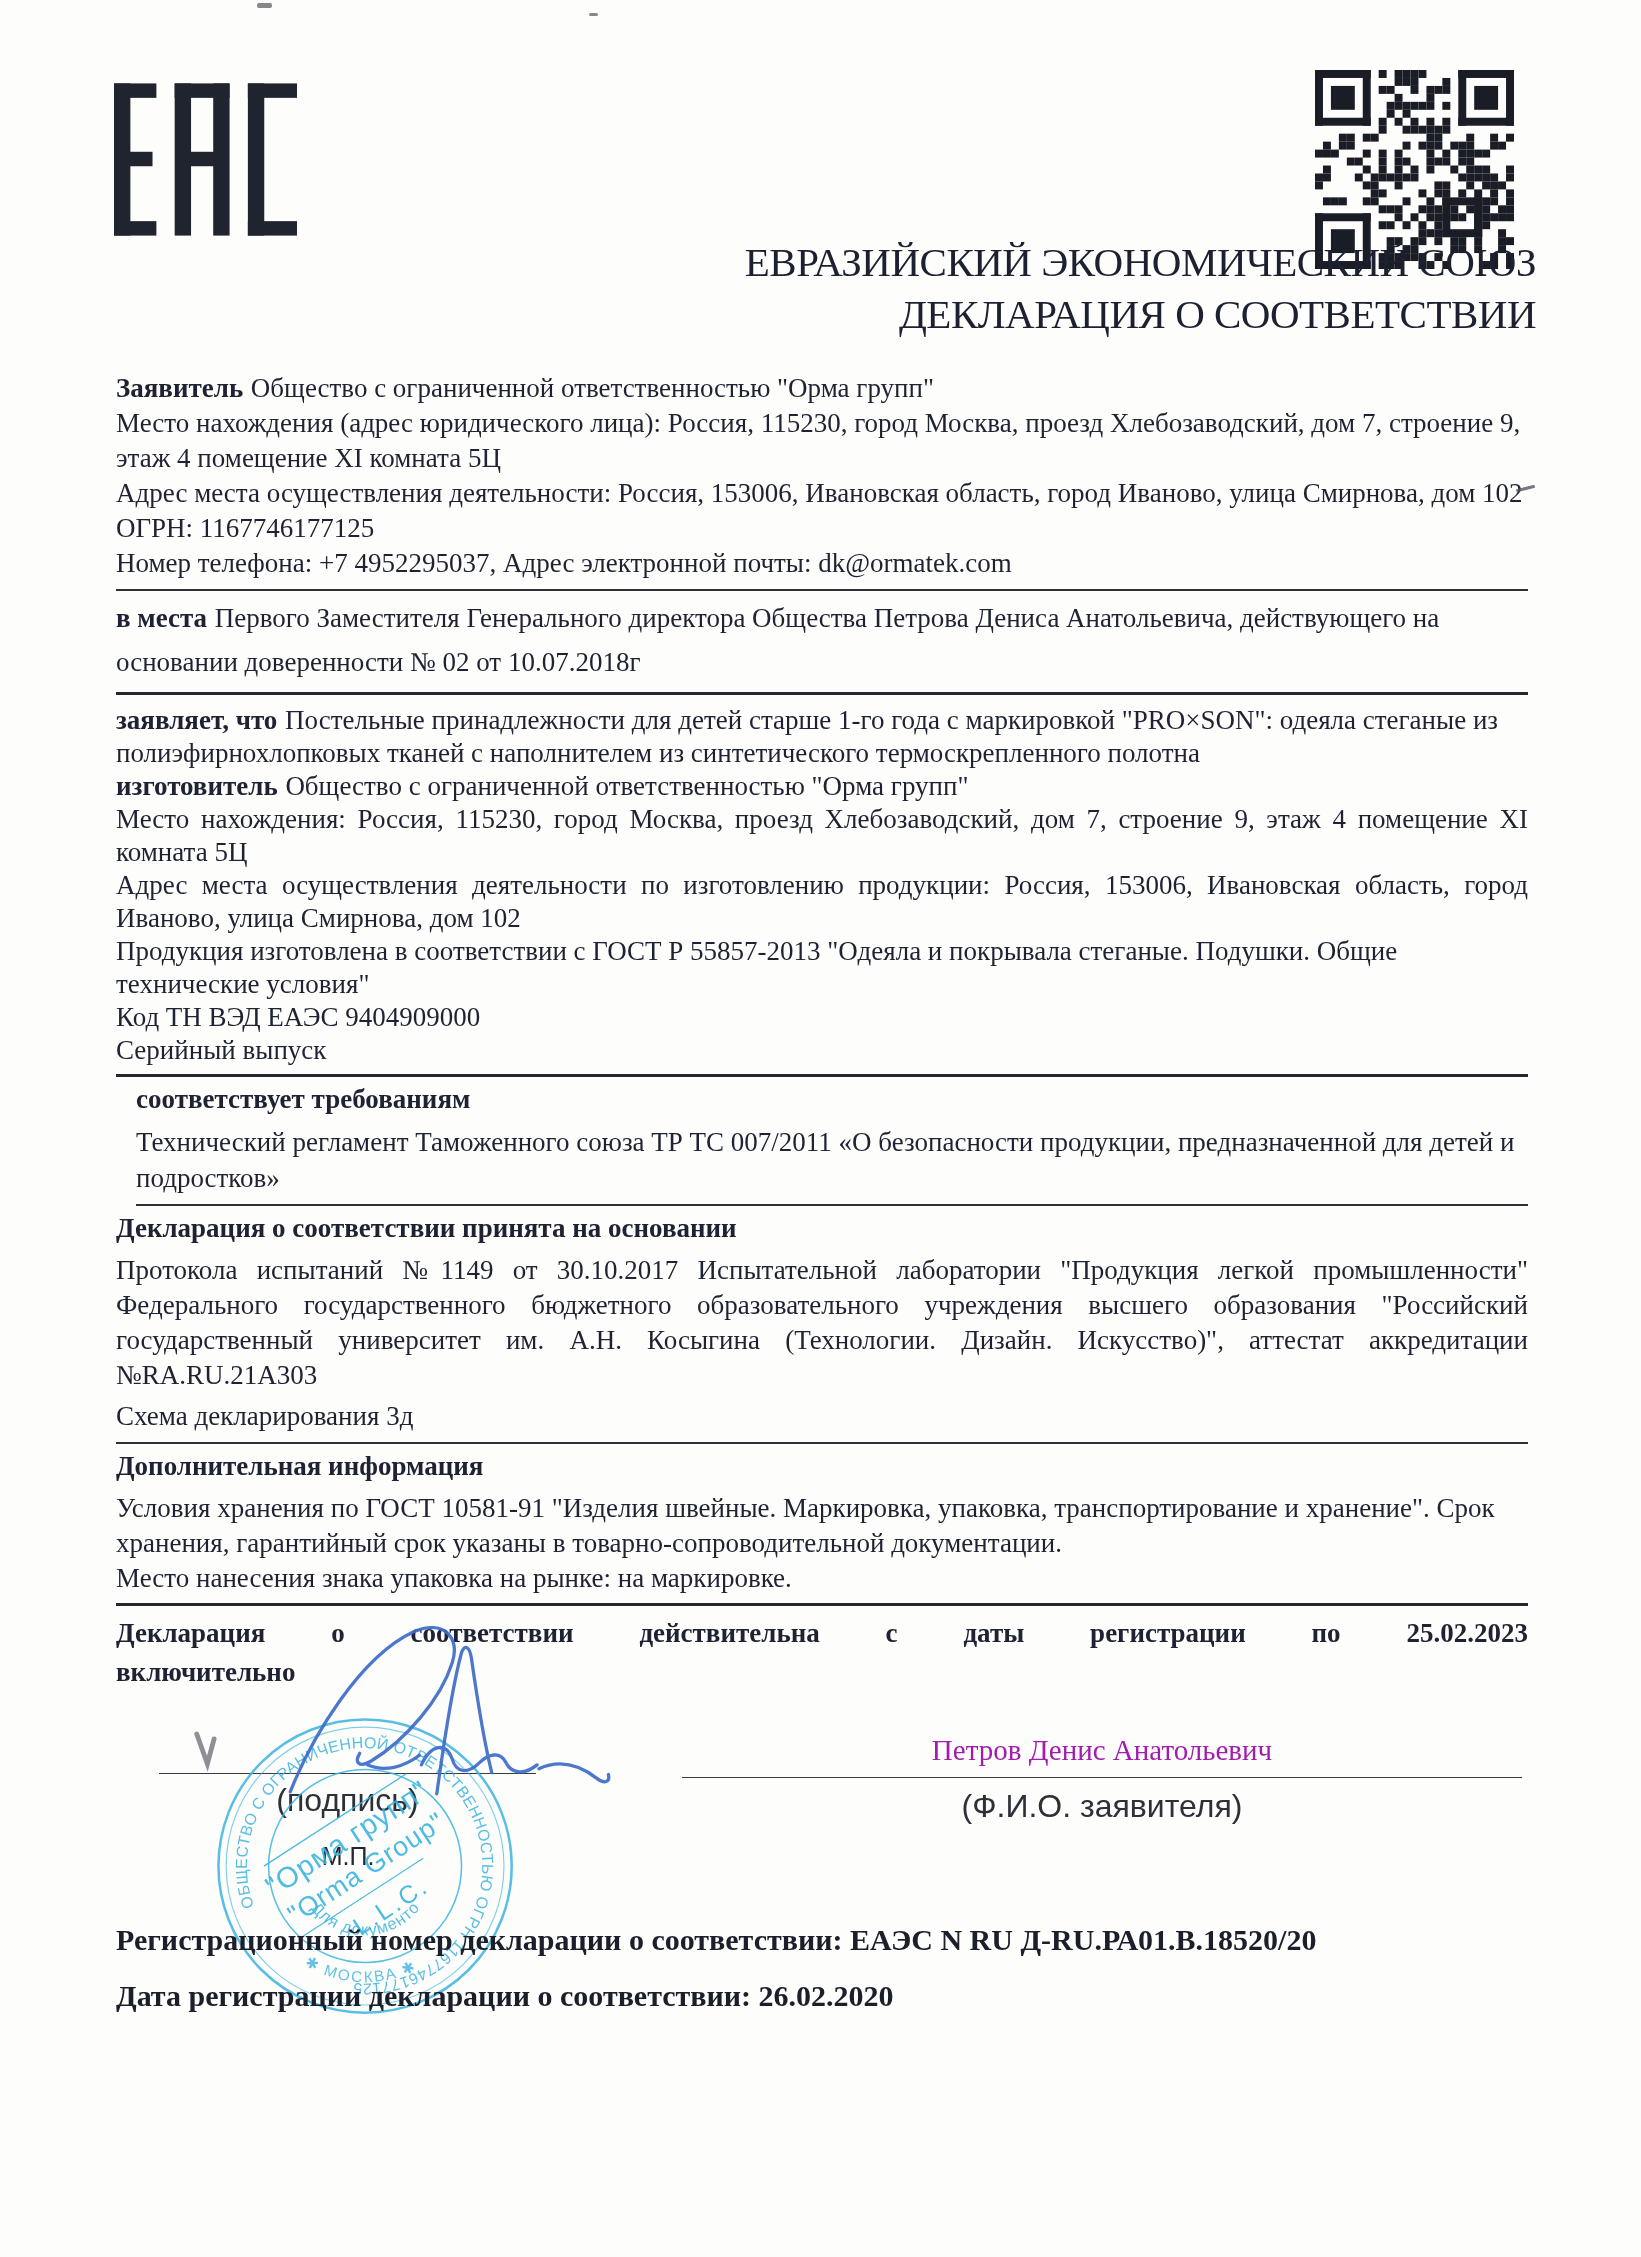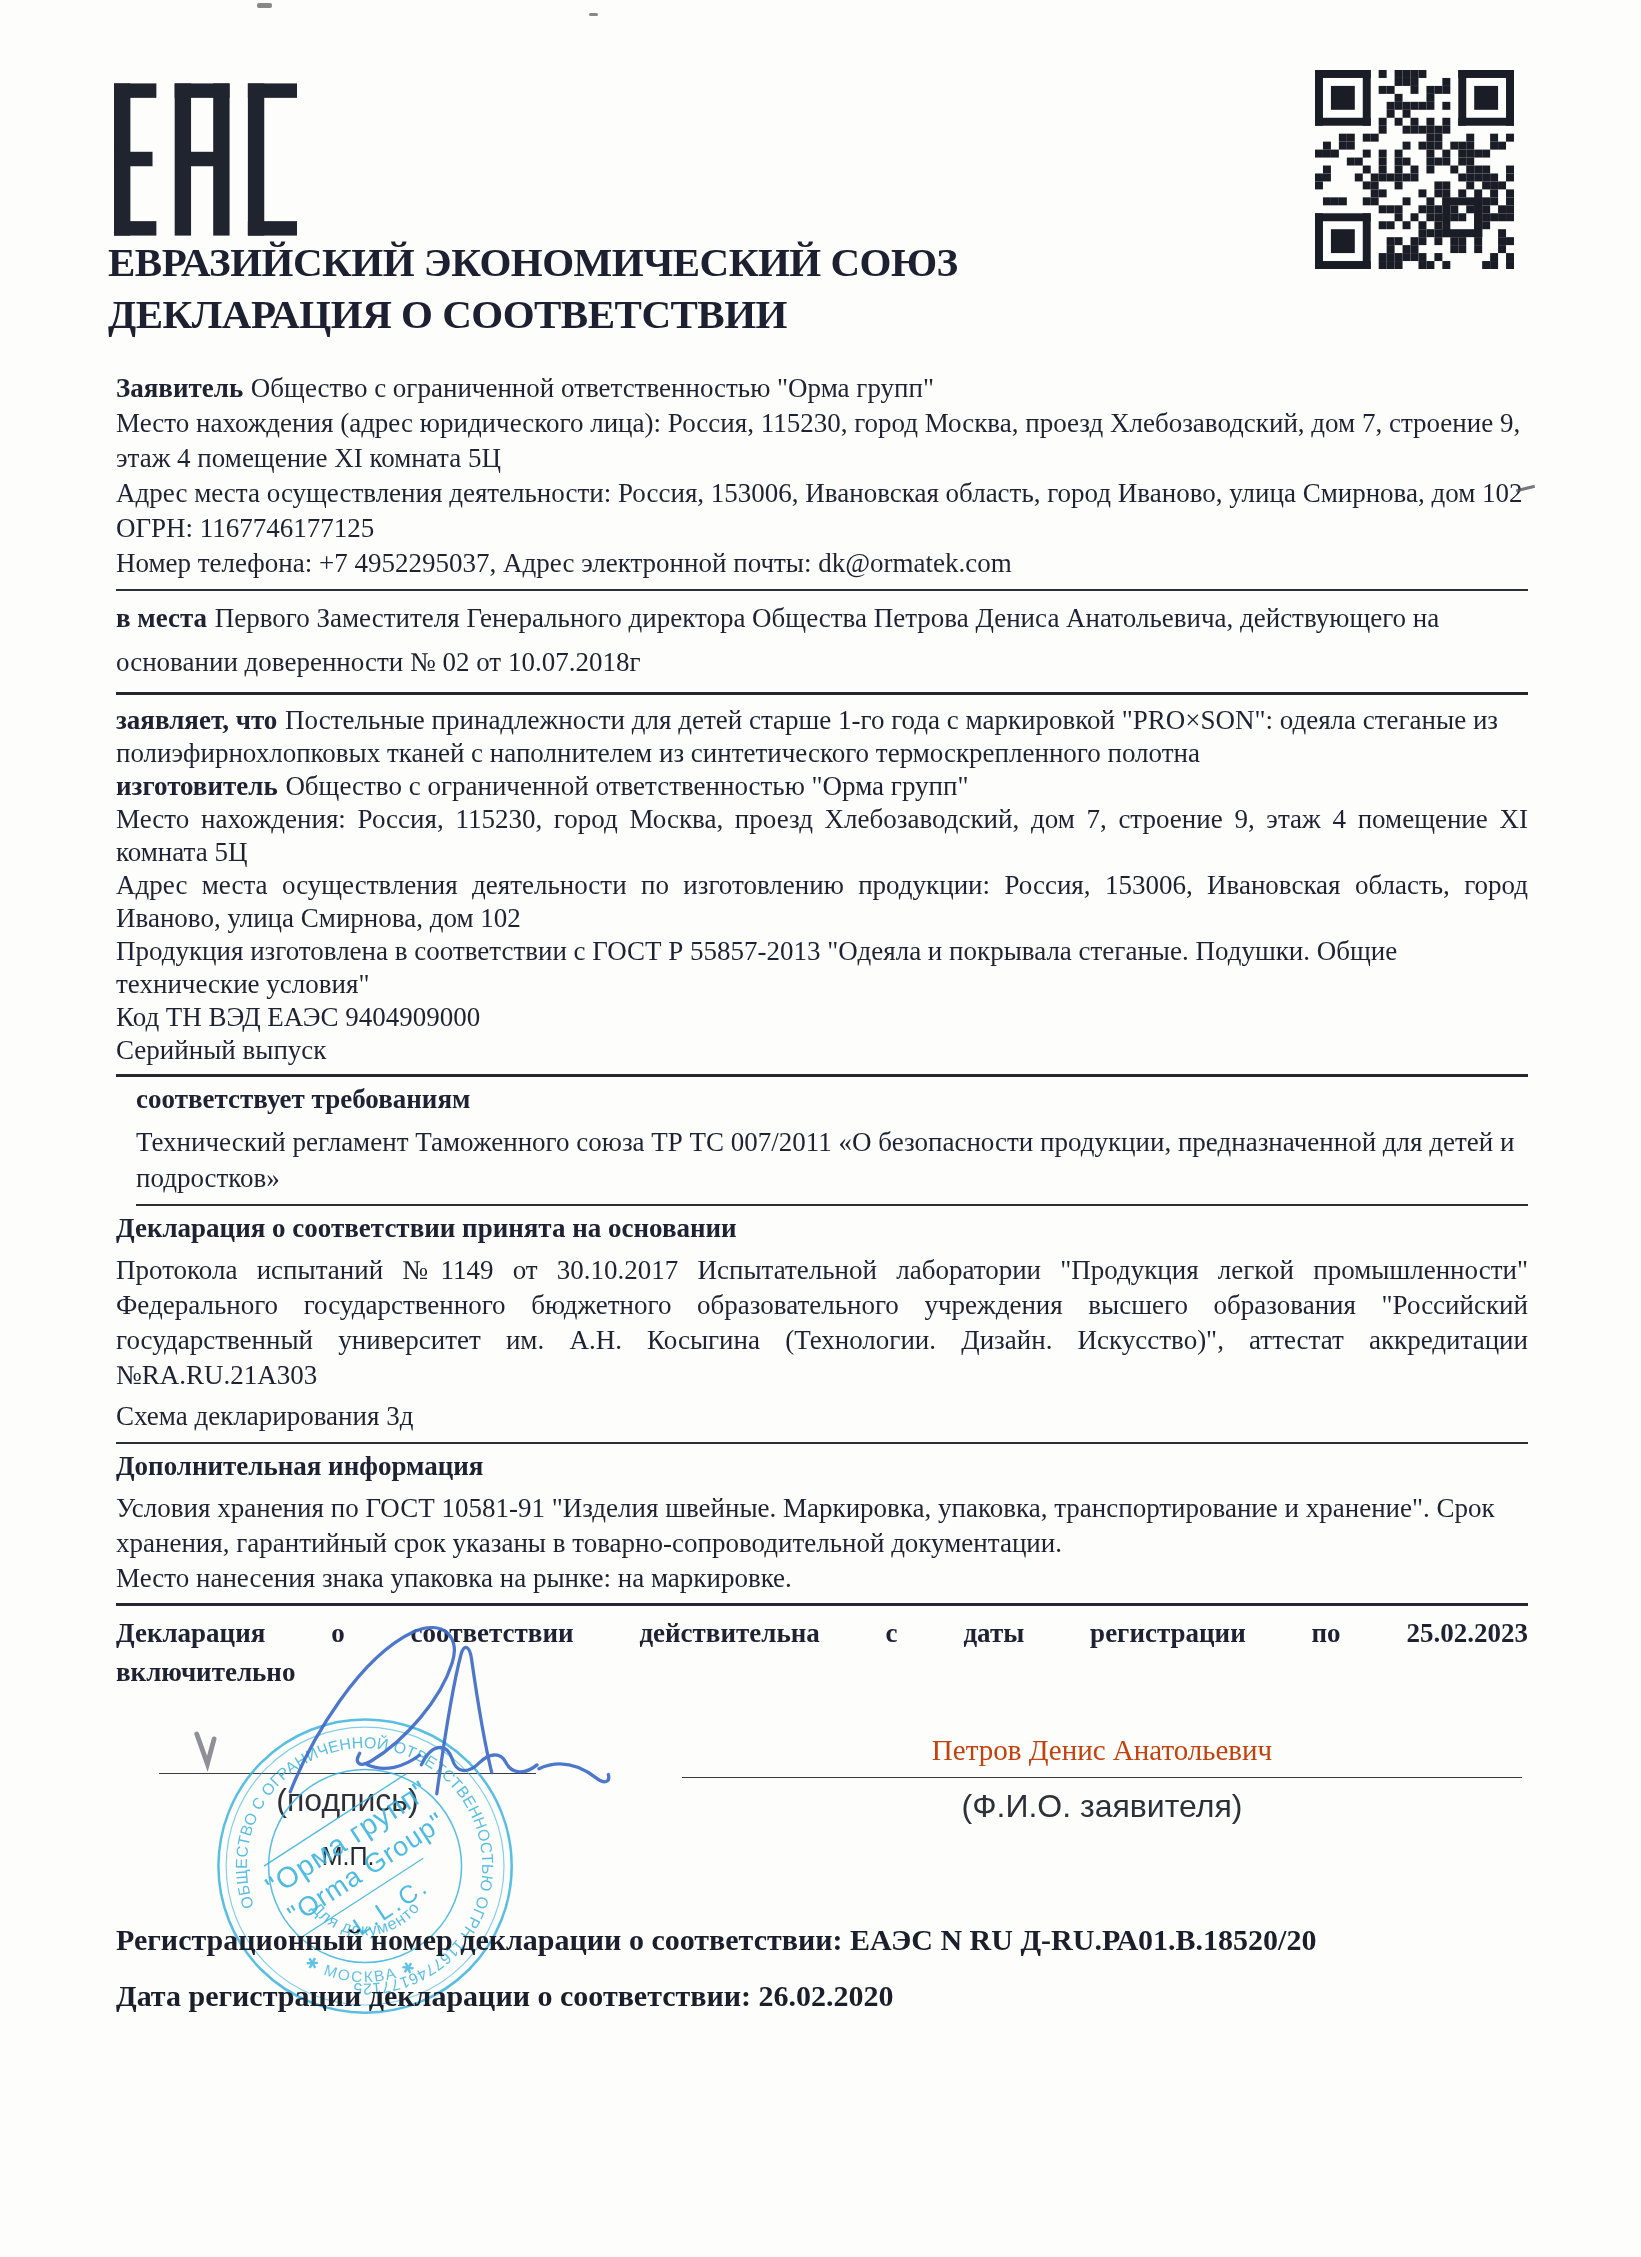--- a/index.html
+++ b/index.html
@@ -1,20 +1,20 @@
 <!DOCTYPE html>
 <html><head>
 <meta charset="utf-8">
 <style>
   html,body{margin:0;padding:0;background:#ffffff;}
   .page{position:relative;width:1641px;height:2257px;background:#fdfdfb;overflow:hidden;
         font-family:"Liberation Serif","DejaVu Serif",serif;color:#1e2232;}
   
-  .titles{position:absolute;left:108px;top:236px;width:1412px;text-align:left;
-          font-weight:bold;font-size:41px;line-height:52px;letter-spacing:-0.5px;color:#1c2030;}
+  .titles{position:absolute;left:124px;top:236px;width:1412px;text-align:right;
+          font-weight:normal;font-size:41px;line-height:52px;letter-spacing:-0.5px;color:#1c2030;}
   .eac{position:absolute;left:114px;top:83px;}
   .qr{position:absolute;left:1315px;top:70px;}
   
   .content{position:absolute;left:116px;top:371px;width:1412px;font-size:27px;color:#1e2232;}
   .content b{margin-right:7.7px;}
   .sec{box-sizing:border-box;}
   .s1{line-height:35px;padding-bottom:7.7px;border-bottom:2.9px solid #2c2f36;}
   .s2{line-height:44px;padding:5.8px 0 7.7px;border-bottom:3.9px solid #24272d;}
   .s3{line-height:33px;padding:8.7px 0 6.8px;border-bottom:3.9px solid #24272d;}
   .s4{line-height:36px;padding:4.8px 0 7.7px;border-bottom:2.9px solid #2c2f36;margin-left:20px;}
@@ -23,21 +23,21 @@
   .s7{line-height:39px;padding-top:7.7px;font-weight:bold;}
   .h{font-weight:bold;margin-bottom:6.8px;}
   .gap{margin-bottom:6.8px;}
   .just{text-align:justify;}
   .stretch{text-align:justify;text-align-last:justify;}
   
   .sigline{position:absolute;border-top:1.9px solid #383b42;}
   .cap{position:absolute;text-align:center;font-family:"Liberation Sans","DejaVu Sans",sans-serif;
        font-size:32px;color:#2d3038;}
   .signername{position:absolute;left:682px;top:1734px;width:840px;text-align:center;
-       font-size:29px;color:#c2410c;}
+       font-size:29px;color:#a21caf;}
   .mp{position:absolute;left:290px;top:1842px;width:116px;text-align:center;
       font-family:"Liberation Sans","DejaVu Sans",sans-serif;font-size:25px;color:#23262e;}
   .regline{position:absolute;left:116px;width:1412px;font-weight:bold;font-size:30px;color:#1b1f2b;}
   .stamp{position:absolute;left:203px;top:1704px;}
   .sig-svg{position:absolute;left:145px;top:1574px;}
   .speck{position:absolute;background:#4a4a4f;opacity:.65;border-radius:1.9px;}
   .tick{position:absolute;left:1516px;top:487px;width:19.3px;border-top:3.9px solid #55565c;
         transform:rotate(-14deg);opacity:.8;}
 </style>
 </head>

